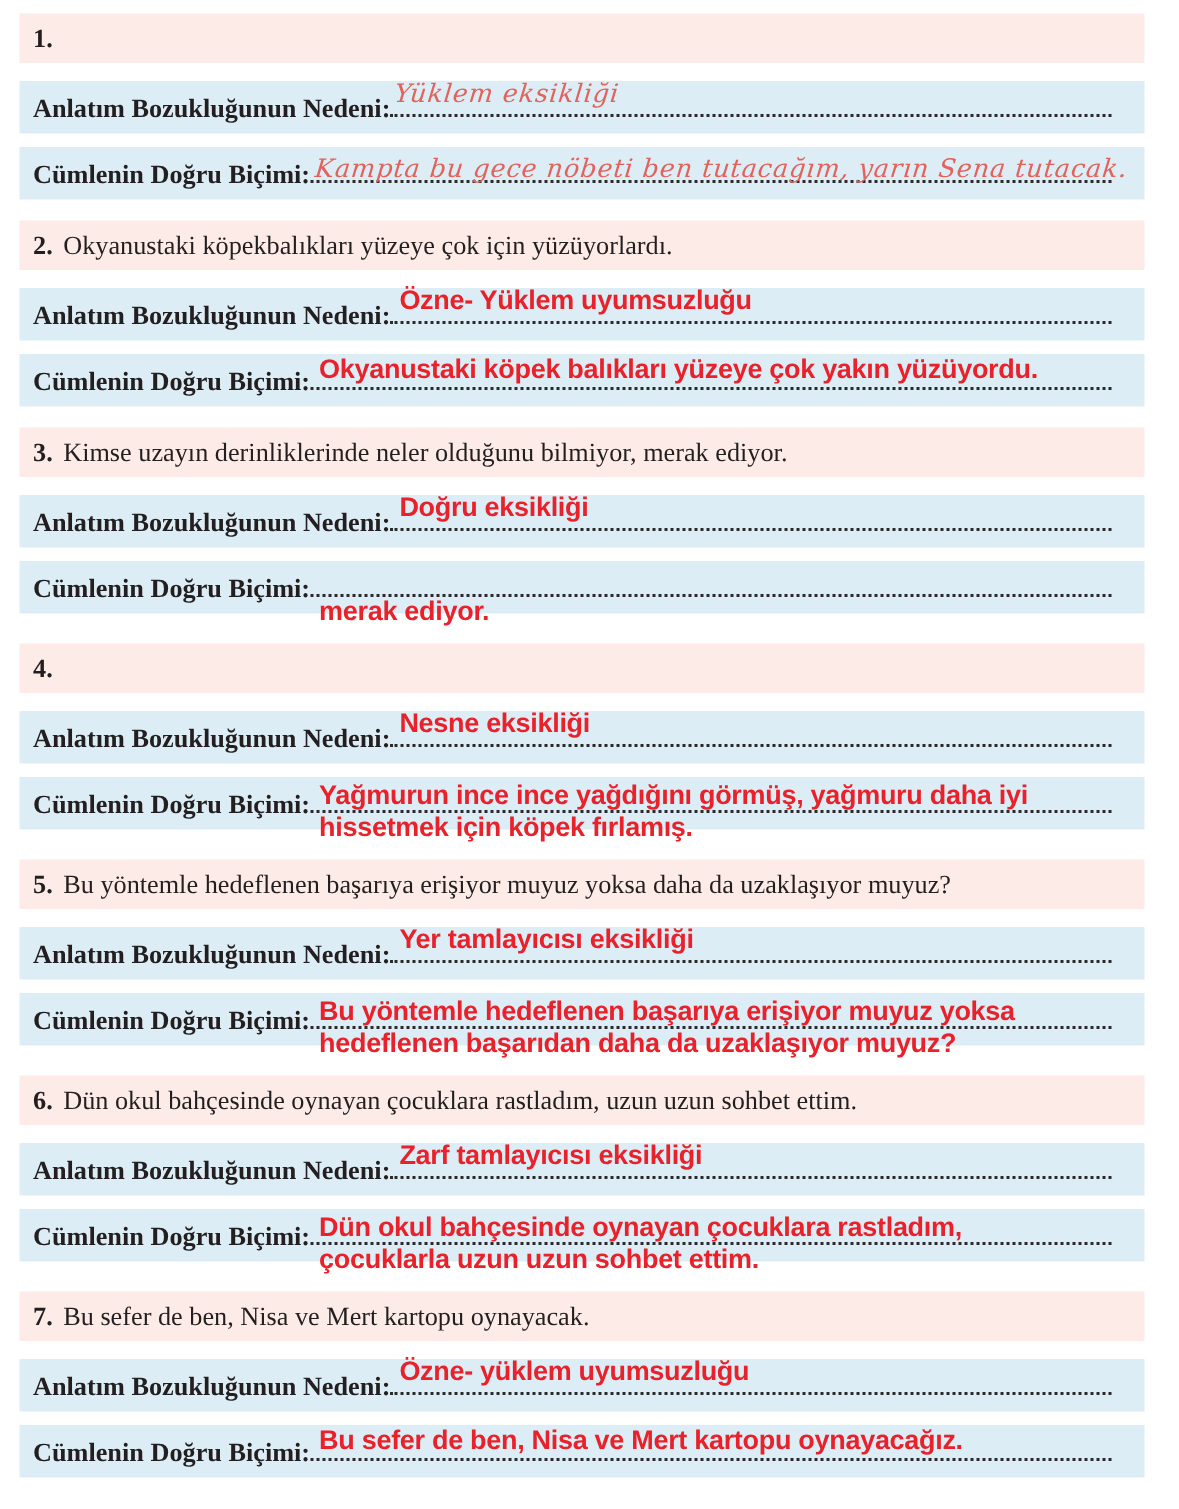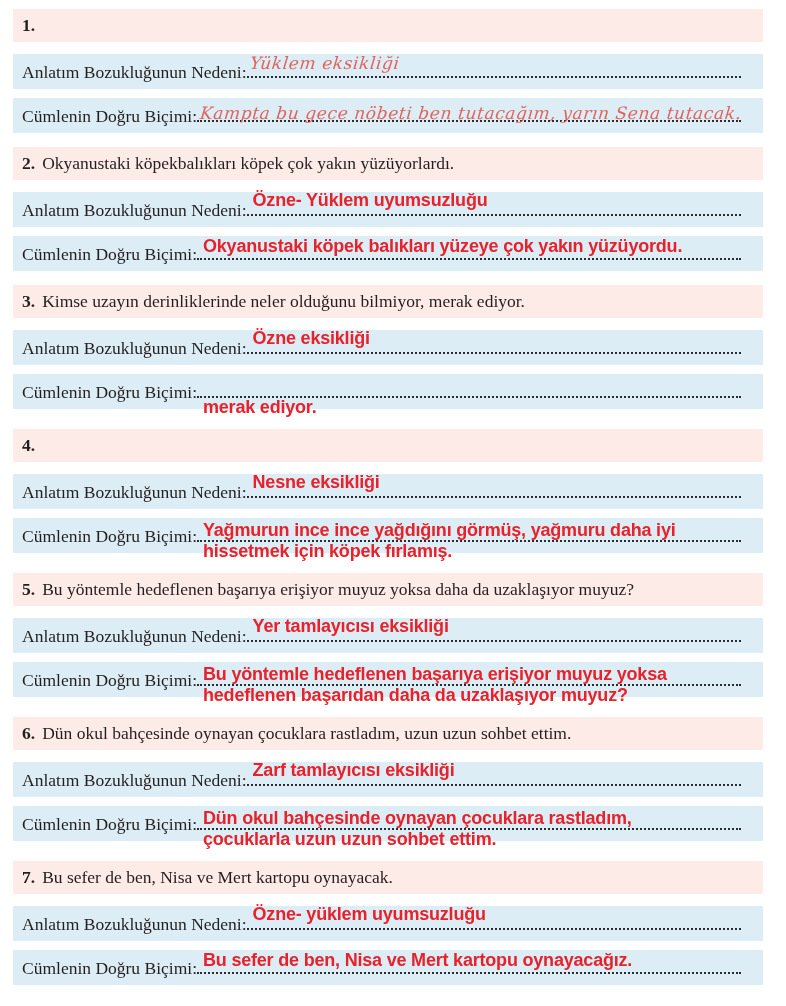--- a/index.html
+++ b/index.html
@@ -45,20 +45,21 @@
     padding:0 22px 7px 9px;
     margin-bottom:9px;
     position:relative;
   }
   .a-band.correct{margin-bottom:14px;}
   .a-band.correct.overflow{margin-bottom:20px;}
   .label{
     white-space:nowrap;
     font-size:17.5px;
     line-height:20px;
+    font-weight:bold;
   }
   .dotline{
     flex:1;
     border-bottom:2px dotted var(--dots);
     margin-bottom:4px;
     position:relative;
     height:2px;
   }
   .answer{
     position:absolute;
@@ -107,21 +108,21 @@
       <span class="label">Cümlenin Doğru Biçimi:</span>
       <span class="dotline">
         <span class="answer script">Kampta bu gece nöbeti ben tutacağım, yarın Sena tutacak.</span>
       </span>
     </div>
   </section>
 
   <section class="item">
     <div class="band q-band">
       <span class="q-num">2.</span>
-      <span class="q-text">Okyanustaki köpekbalıkları köpek çok yakın yüzüyorlardı.</span>
+      <span class="q-text">Okyanustaki köpekbalıkları yüzeye çok için yüzüyorlardı.</span>
     </div>
     <div class="band a-band reason">
       <span class="label">Anlatım Bozukluğunun Nedeni:</span>
       <span class="dotline">
         <span class="answer">Özne- Yüklem uyumsuzluğu</span>
       </span>
     </div>
     <div class="band a-band correct">
       <span class="label">Cümlenin Doğru Biçimi:</span>
       <span class="dotline">
@@ -131,21 +132,21 @@
   </section>
 
   <section class="item">
     <div class="band q-band">
       <span class="q-num">3.</span>
       <span class="q-text">Kimse uzayın derinliklerinde neler olduğunu bilmiyor, merak ediyor.</span>
     </div>
     <div class="band a-band reason">
       <span class="label">Anlatım Bozukluğunun Nedeni:</span>
       <span class="dotline">
-        <span class="answer">Özne eksikliği</span>
+        <span class="answer">Doğru eksikliği</span>
       </span>
     </div>
     <div class="band a-band correct overflow">
       <span class="label">Cümlenin Doğru Biçimi:</span>
       <span class="dotline">
         <span class="answer multi">
               <span class="line">merak ediyor.</span>
             </span>
       </span>
     </div>

